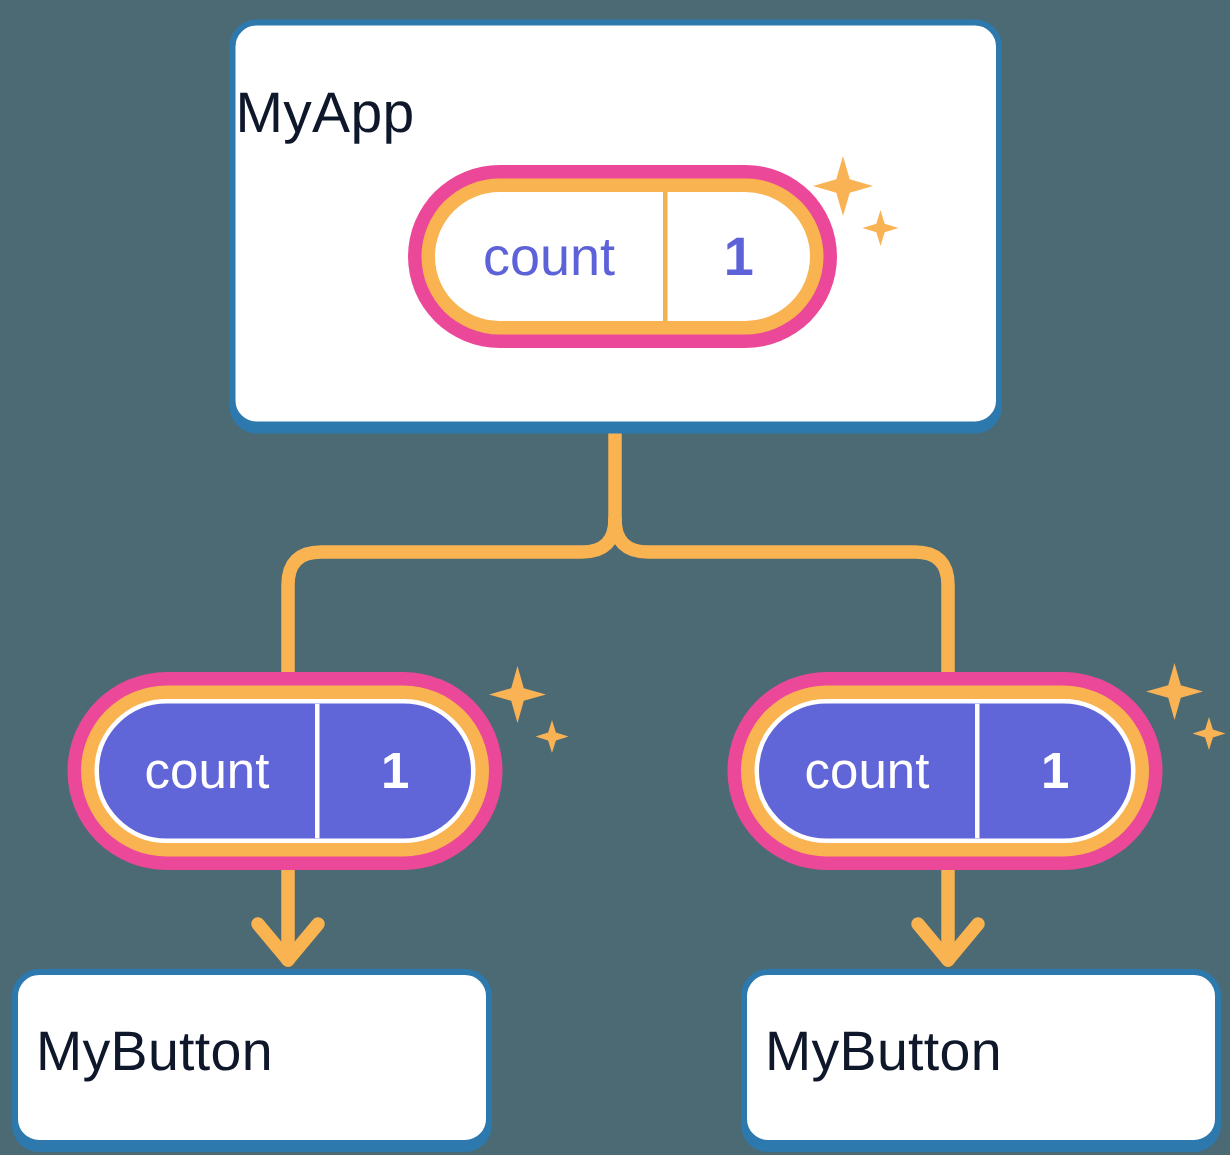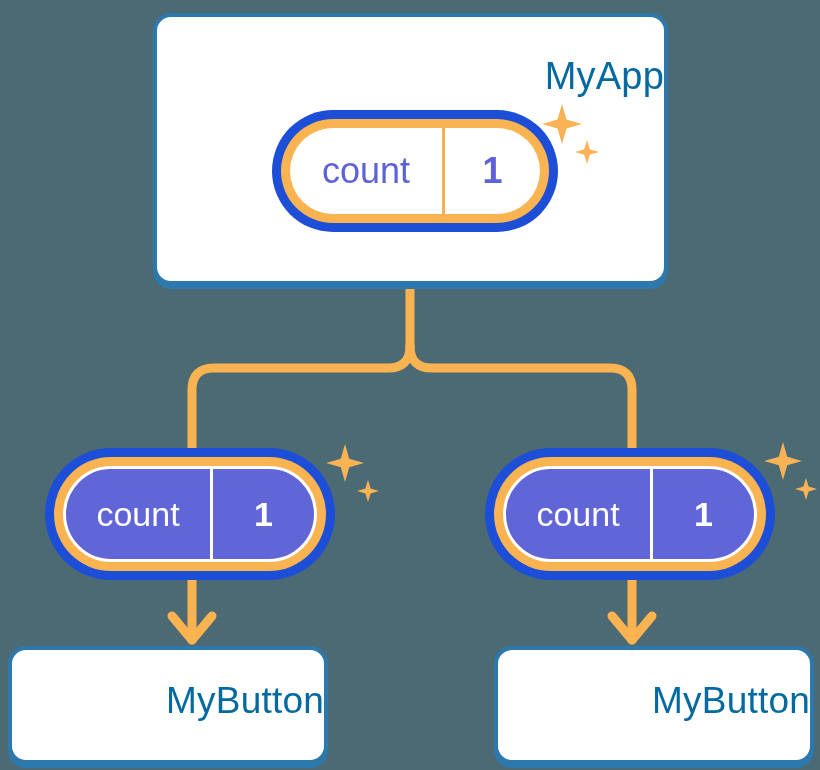--- a/index.html
+++ b/index.html
@@ -27,27 +27,26 @@
   
   .card {
     position: absolute;
     background: #ffffff;
     border: 4px solid #2d79ad;
     border-radius: 18px;
     box-sizing: border-box;
     box-shadow: 0 4px 0 0 #2d79ad;
   }
   .card-title {
-    color: #0369a1;
+    color: #0f172a;
     font-size: 38px;
     font-weight: 400;
     letter-spacing: 0.2px;
-    text-align: right;
+    text-align: left;
     white-space: nowrap;
-    padding-left: 16px;
   }
 
   #app-card {
     left: 153px;
     top: 13px;
     width: 515px;
     height: 272px;
   }
   #app-title {
     position: absolute;
@@ -75,21 +74,21 @@
     right: 0;
     top: 30px;
     font-size: 37px;
   }
 
   
   .pill {
     position: absolute;
     box-sizing: border-box;
     border-radius: 999px;
-    background: #1d4ed8;           
+    background: #ec4899;           
     padding: 9px;
     display: flex;
     justify-content: flex-end;
   }
   .pill-ring {
     flex: 1;
     box-sizing: border-box;
     border-radius: 999px;
     background: #f9b351;           
     padding: 9px;

